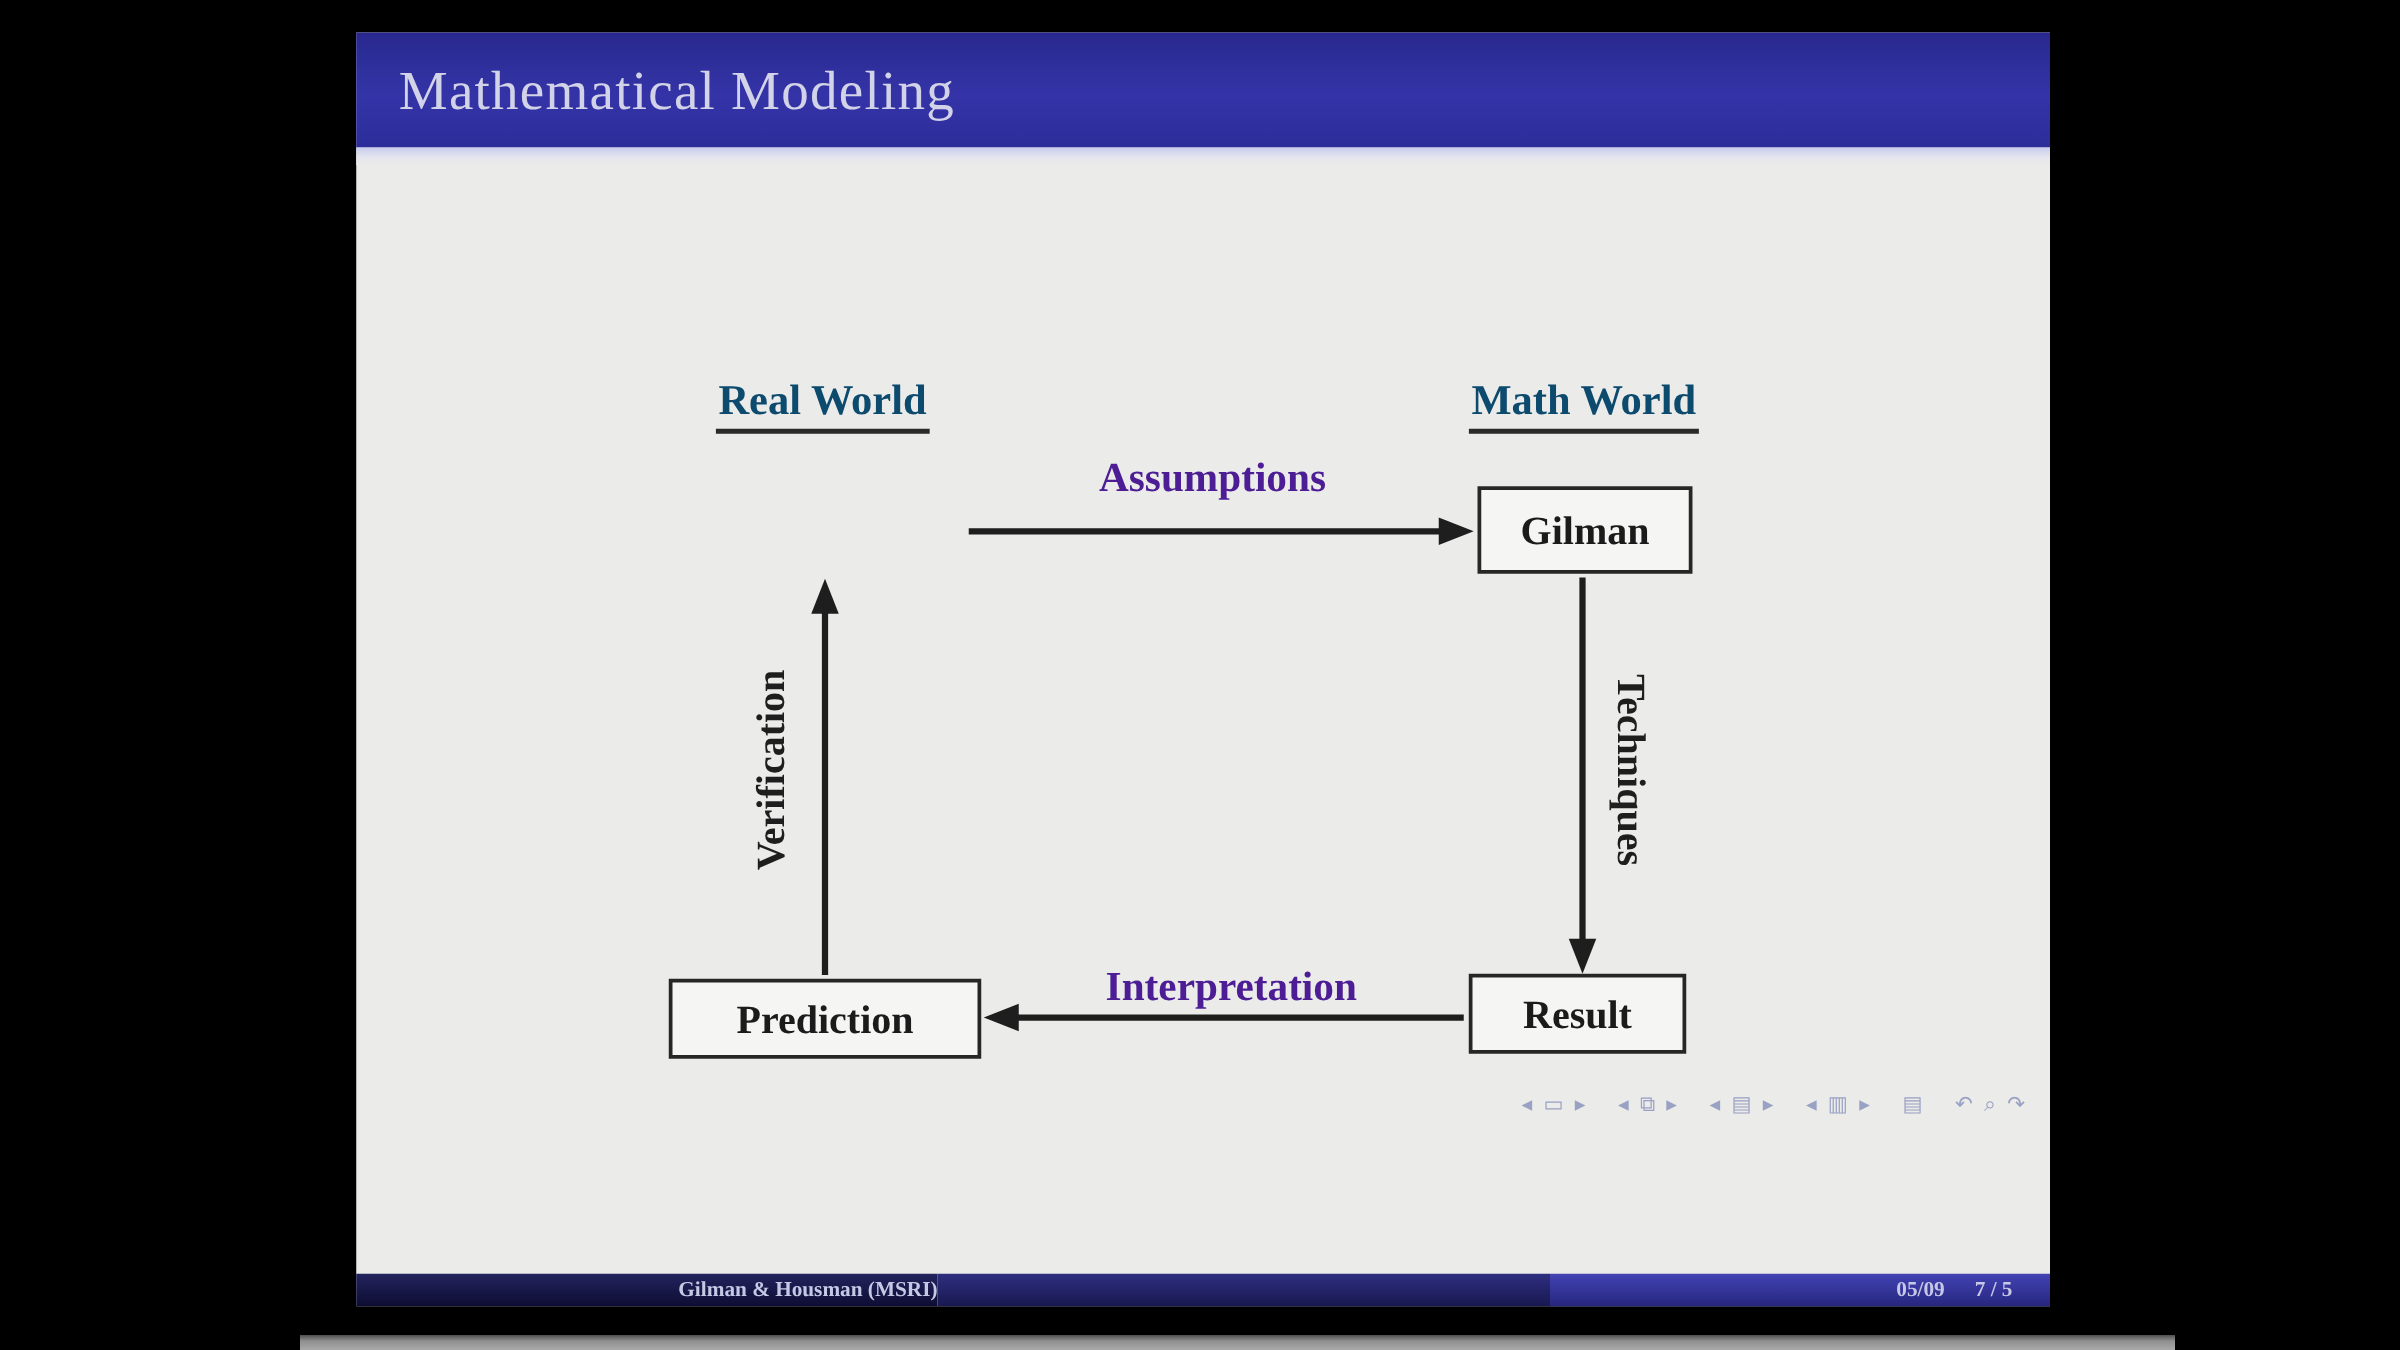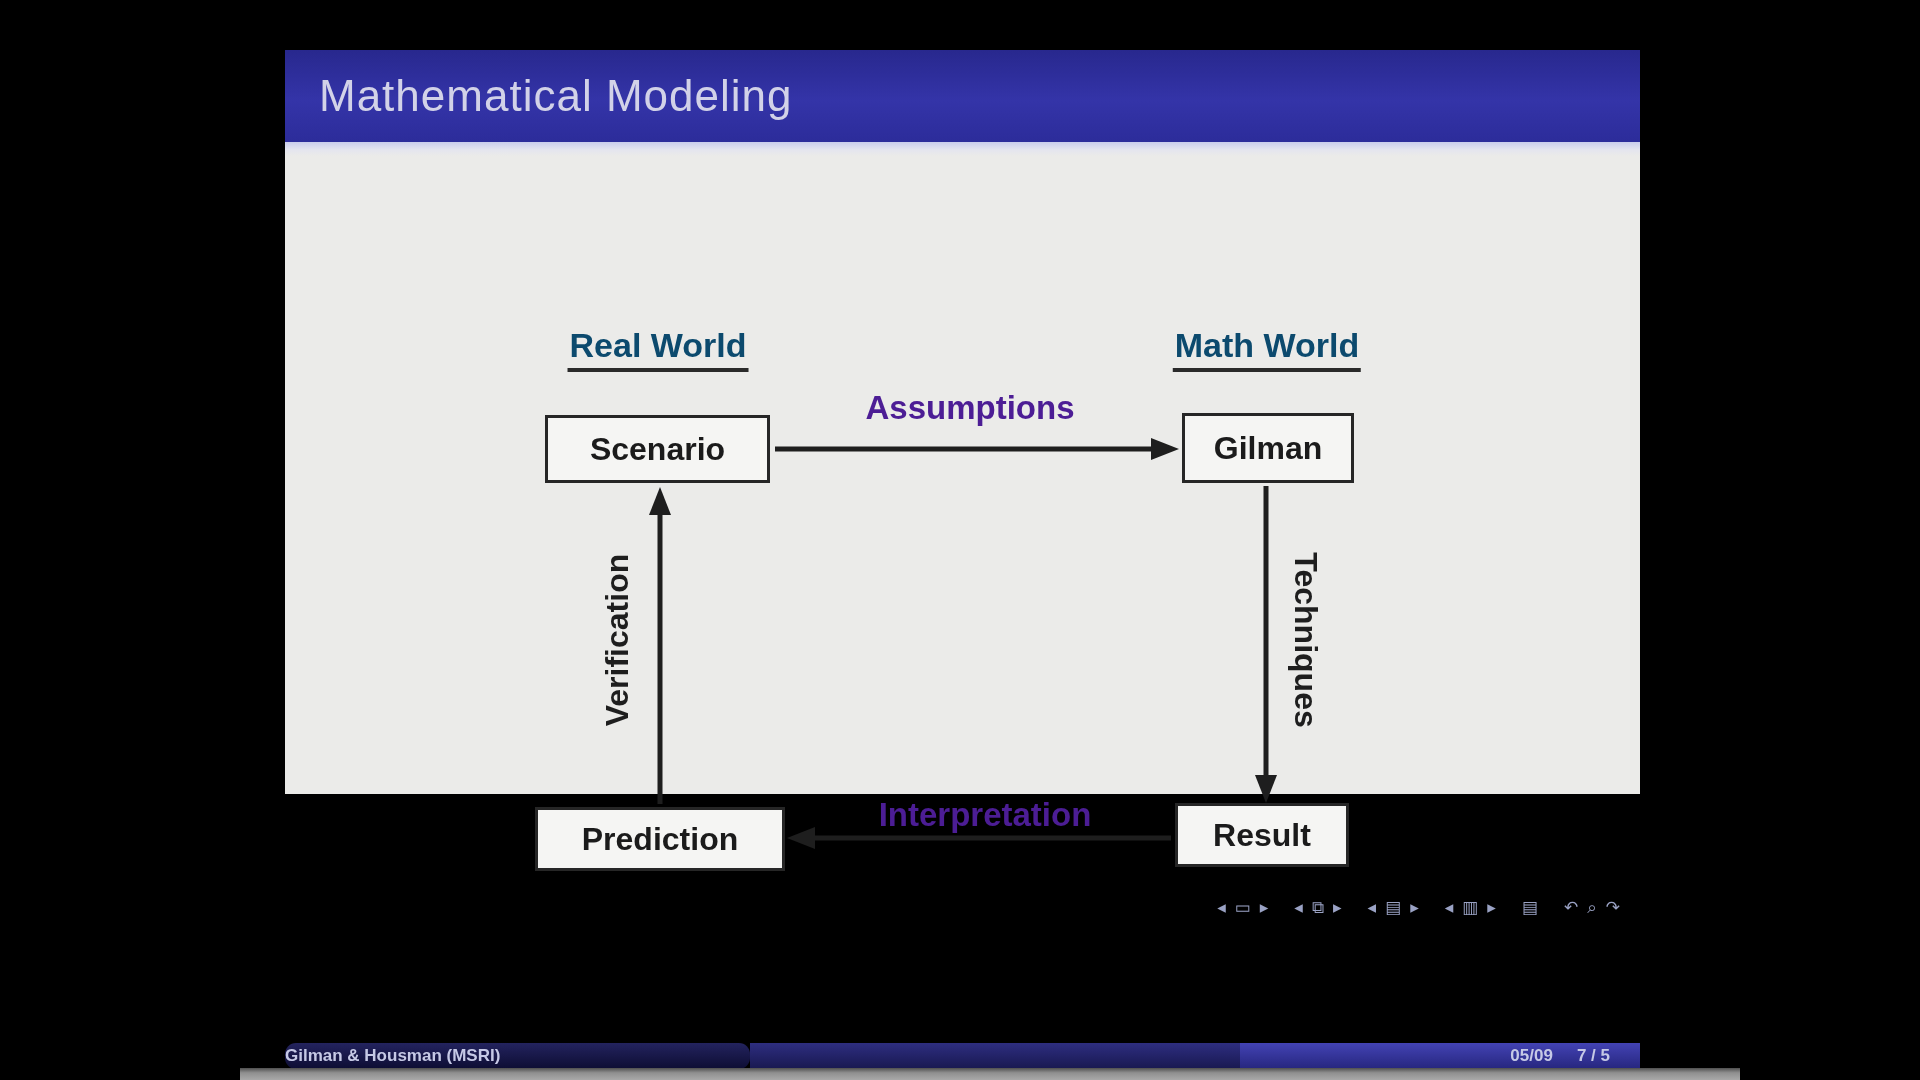--- a/index.html
+++ b/index.html
@@ -1,20 +1,20 @@
 <!DOCTYPE html>
 <html><head>
 <meta charset="utf-8">
 <style>
   html,body{margin:0;padding:0;background:#000;}
   body{width:1920px;height:1080px;position:relative;overflow:hidden;
        font-family:"Liberation Sans",sans-serif;}
 
-  .slide{position:absolute;left:285px;top:50px;width:1355px;height:744px;
-         background:#ebebe9;filter:blur(0.6px);}
+  .slide{position:absolute;left:285px;top:26px;width:1355px;height:1019px;
+         background:#ebebe9;filter:blur(0.6px);font-family:Liberation Serif, serif;}
 
   .titlebar{position:absolute;left:0;top:0;width:100%;height:92px;
             background:linear-gradient(180deg,#28288e 0%,#3434a8 55%,#2c2c9a 100%);
             display:flex;align-items:center;}
   .titlebar .t{color:#d2d2e8;font-size:44px;font-weight:400;padding-left:34px;letter-spacing:1px;}
 
   .hstrip{position:absolute;left:0;top:92px;width:100%;height:14px;
           background:linear-gradient(180deg,#c9cdec 0%,#e4e5ef 55%,#ebebe9 100%);}
 
   .content{position:absolute;left:0;top:106px;width:1355px;height:886px;}
@@ -34,21 +34,21 @@
 
   svg.arrows{position:absolute;left:0;top:0;pointer-events:none;}
 
   .nav{position:absolute;top:849px;right:20px;display:flex;align-items:center;
        column-gap:26px;color:#9aa2c4;font-size:17px;}
   .nav .grp{display:flex;align-items:center;column-gap:9px;}
   .nav span{line-height:1;}
 
   .footer{position:absolute;left:0;top:993px;width:100%;height:26px;display:flex;}
   .footer .seg{height:100%;display:flex;align-items:center;box-sizing:border-box;}
-  .seg1{width:465px;background:linear-gradient(180deg,#23235e,#0d0d33);justify-content:flex-start;border-radius:11px;}
+  .seg1{width:465px;background:linear-gradient(180deg,#23235e,#0d0d33);justify-content:flex-end;}
   .seg2{width:490px;background:linear-gradient(180deg,#2e2e80,#181850);}
   .seg3{width:400px;background:linear-gradient(180deg,#4343b4,#26267e);
         justify-content:flex-end;column-gap:24px;padding-right:30px;}
   .footer .ft{color:#c6c9e6;font-size:17px;font-weight:bold;white-space:nowrap;}
 
   .bottom-strip{position:absolute;left:240px;top:1068px;width:1500px;height:12px;
                 background:linear-gradient(180deg,#4f4f4f 0%,#8f8f8f 40%,#a9a9a9 100%);}
 </style>
 </head>
 <body>
@@ -81,21 +81,20 @@
         <line x1="886" y1="682" x2="528" y2="682" stroke="#1e1e1e" stroke-width="5"></line>
         <polygon points="502,682 530,671 530,693" fill="#1e1e1e"></polygon>
       </g>
 
       <g>
         <line x1="375" y1="648" x2="375" y2="356" stroke="#1e1e1e" stroke-width="5"></line>
         <polygon points="375,331 364,359 386,359" fill="#1e1e1e"></polygon>
       </g>
     </svg>
 
-    <div class="node" style="left:260px;top:259px;width:225px;height:68px;">Scenario</div>
     <div class="node" style="left:897px;top:257px;width:172px;height:70px;">Gilman</div>
     <div class="node" style="left:250px;top:651px;width:250px;height:64px;">Prediction</div>
     <div class="node" style="left:890px;top:647px;width:174px;height:64px;">Result</div>
 
     <div class="edge-label" style="left:685px;top:233px;">Assumptions</div>
     <div class="vlabel cw" style="left:1020px;top:484px;">Techniques</div>
     <div class="edge-label" style="left:700px;top:616px;margin-top:24px;">Interpretation</div>
     <div class="vlabel" style="left:332px;top:484px;">Verification</div>
   </div>
 

